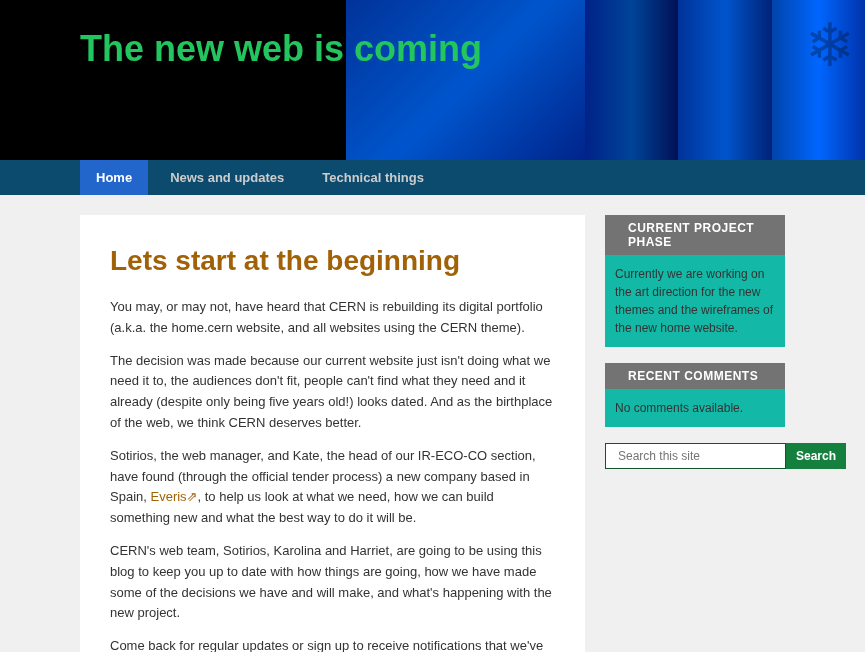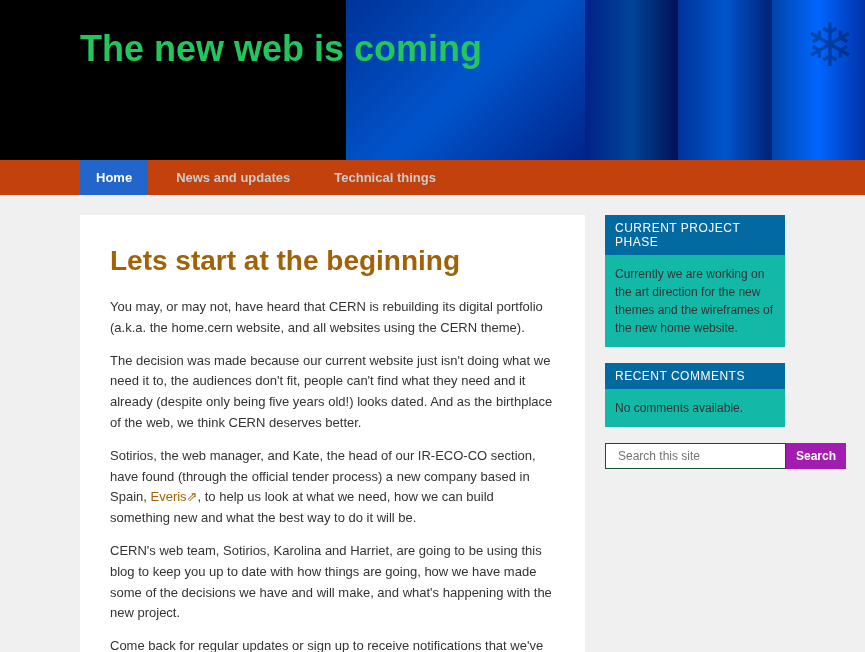--- a/index.html
+++ b/index.html
@@ -41,24 +41,24 @@
     .snowflake-deco {
       position: absolute;
       top: 10px; right: 10px;
       font-size: 60px;
       color: rgba(0,0,0,0.3);
       z-index: 2;
     }
 
     
     #nav {
-      background: #c2410c;
+      background: #0c4a6e;
       padding: 0 80px;
       display: flex;
-      gap: 12px;
+      gap: 6px;
     }
     .nav-item {
       padding: 10px 16px;
       color: #ccc;
       cursor: pointer;
       font-size: 13px;
       font-weight: bold;
       text-decoration: none;
     }
     .nav-item.active { background: #2266cc; color: #fff; }
@@ -103,25 +103,25 @@
     .article-body a {
       color: #a16207;
       text-decoration: none;
     }
 
     
     .widget {
       margin-bottom: 16px;
     }
     .widget-title {
-      background: #0369a1;
+      background: #737373;
       color: #fff;
-      padding: 6px 10px;
-      font-size: 12px;
-      font-weight: normal;
+      padding: 6px 23px;
+      font-size: 12px;
+      font-weight: bold;
       text-transform: uppercase;
       letter-spacing: 0.5px;
     }
     .widget-body {
       background: #14b8a6;
       padding: 10px;
       font-size: 12px;
       line-height: 1.5;
       color: #333;
     }
@@ -131,21 +131,21 @@
       margin-top: 10px;
     }
     .search-input {
       flex: 1;
       border: 1px solid #14532d;
       padding: 5px 12px;
       font-size: 12px;
       outline: none;
     }
     .search-button {
-      background: #a21caf;
+      background: #15803d;
       color: #fff;
       border: none;
       padding: 5px 10px;
       font-size: 12px;
       cursor: pointer;
       font-weight: bold;
     }
   </style>
 </head>
 <body>

